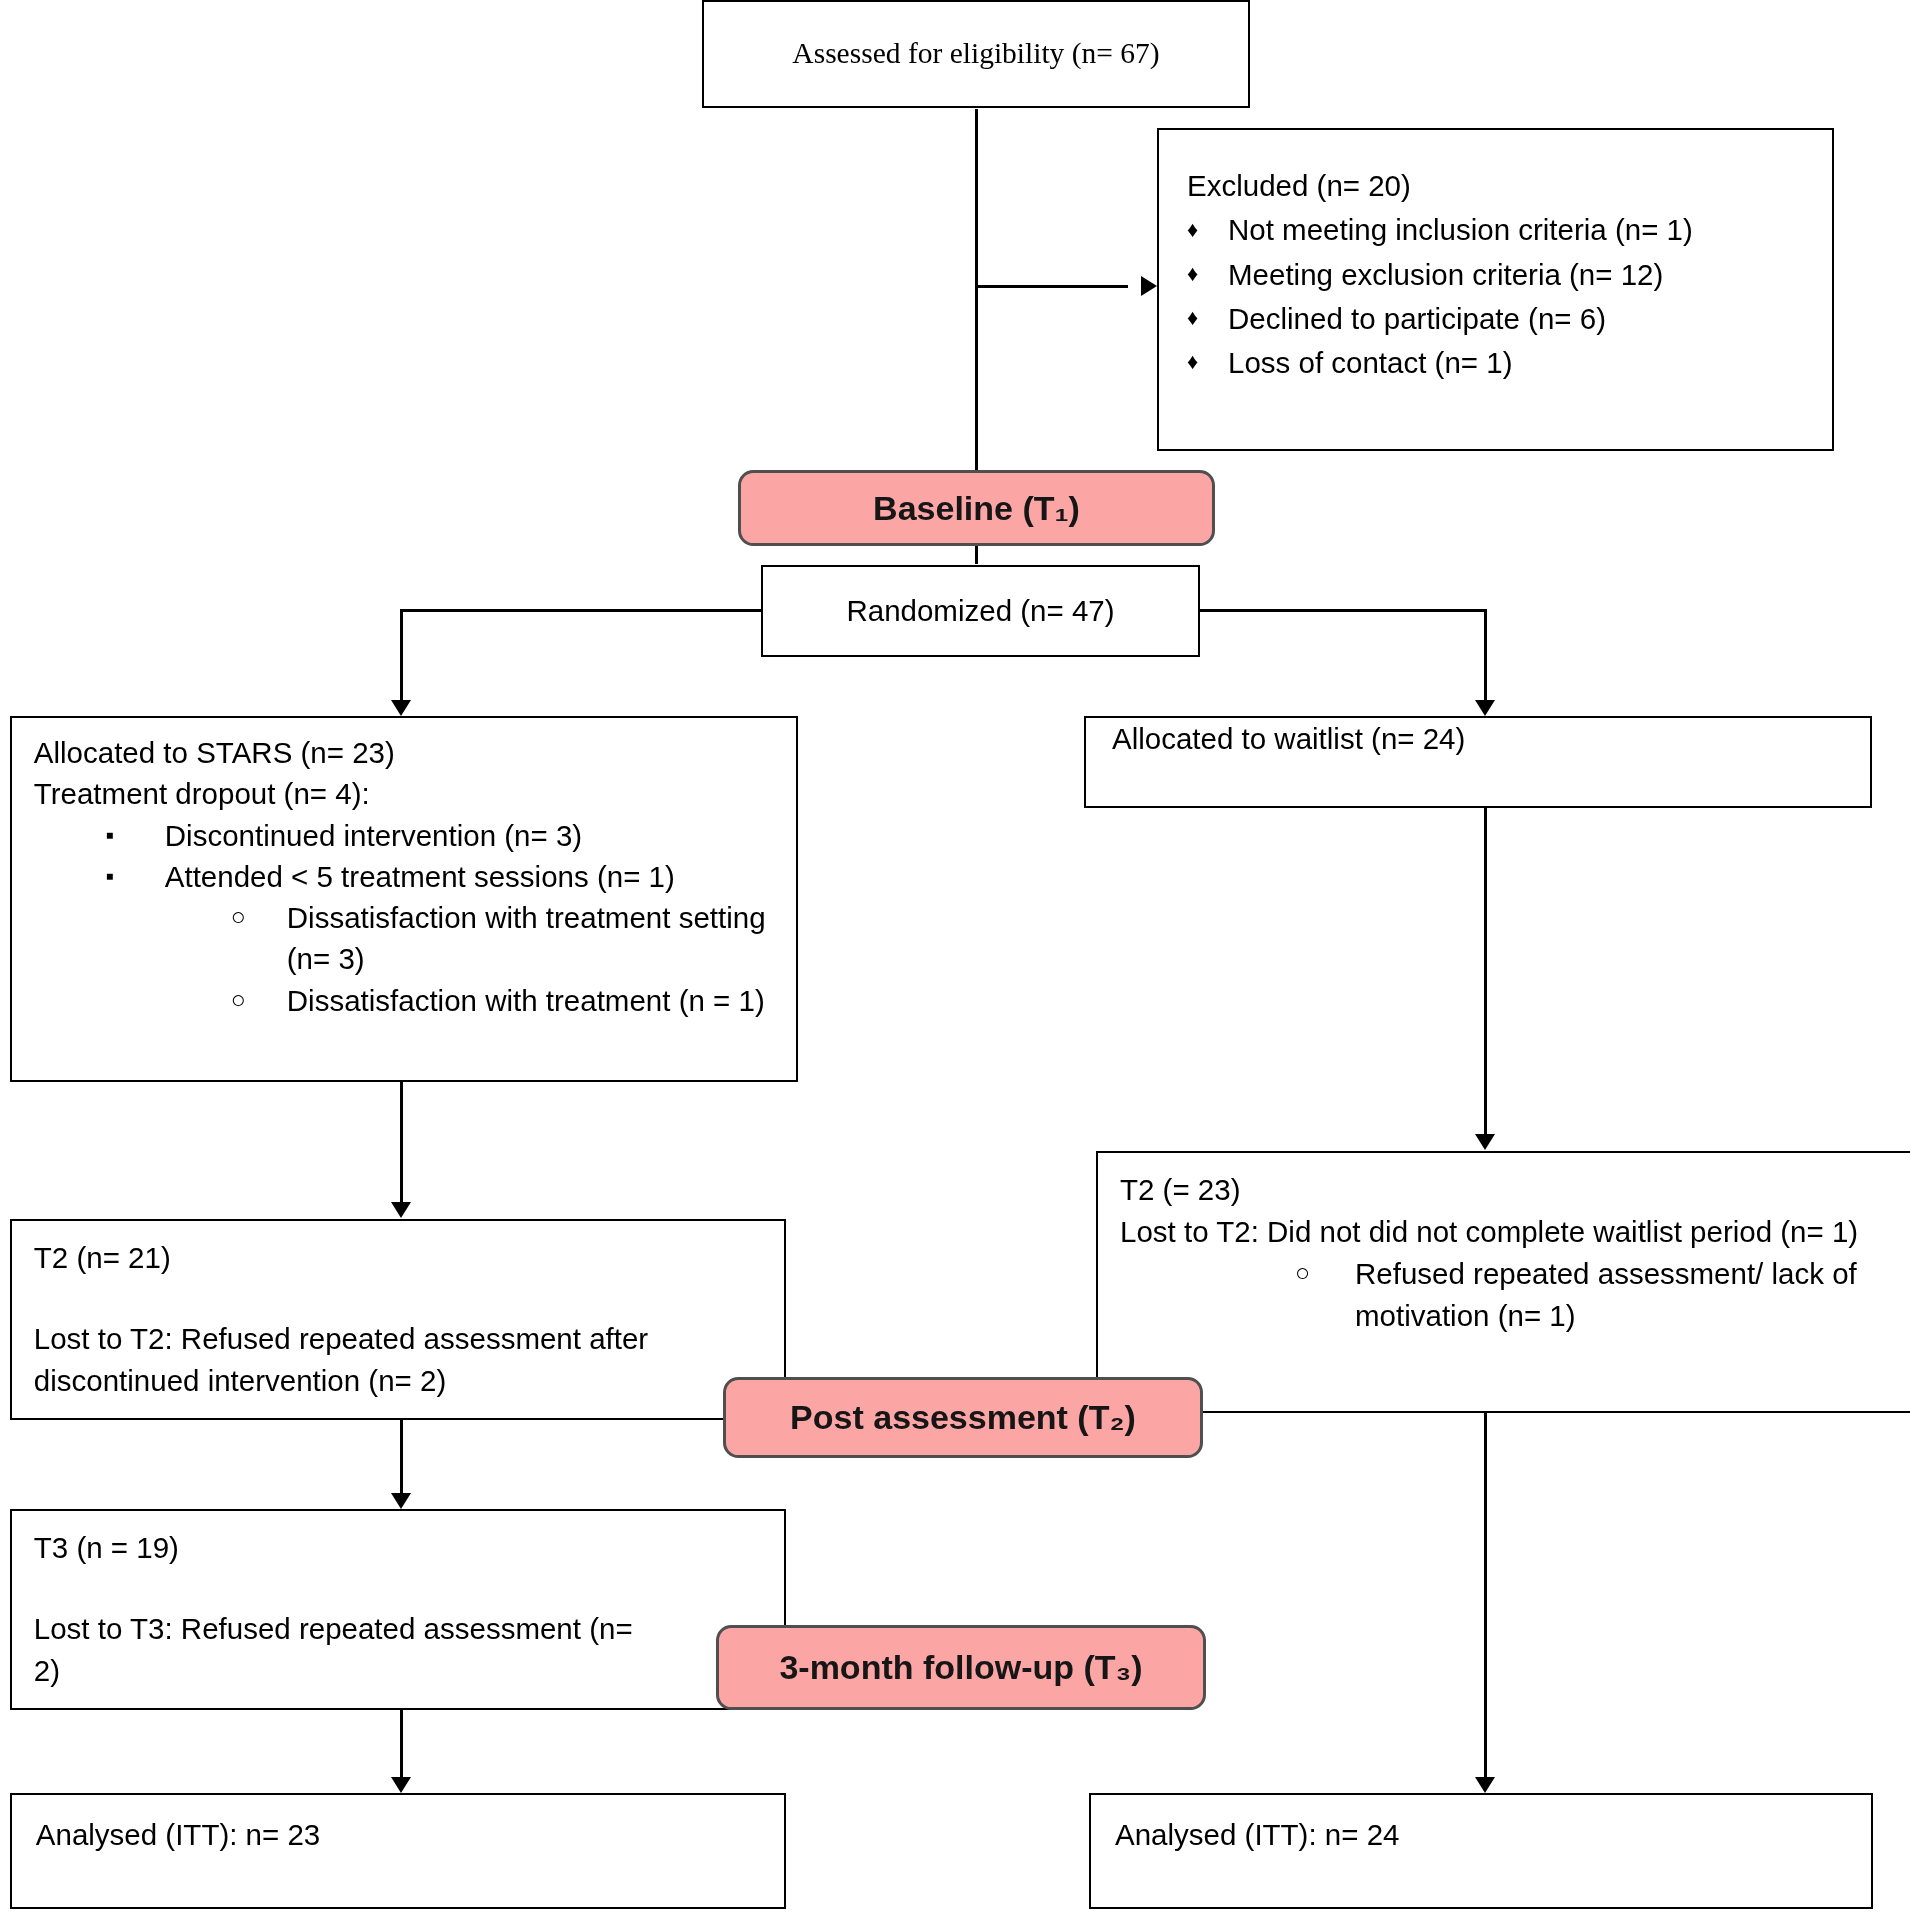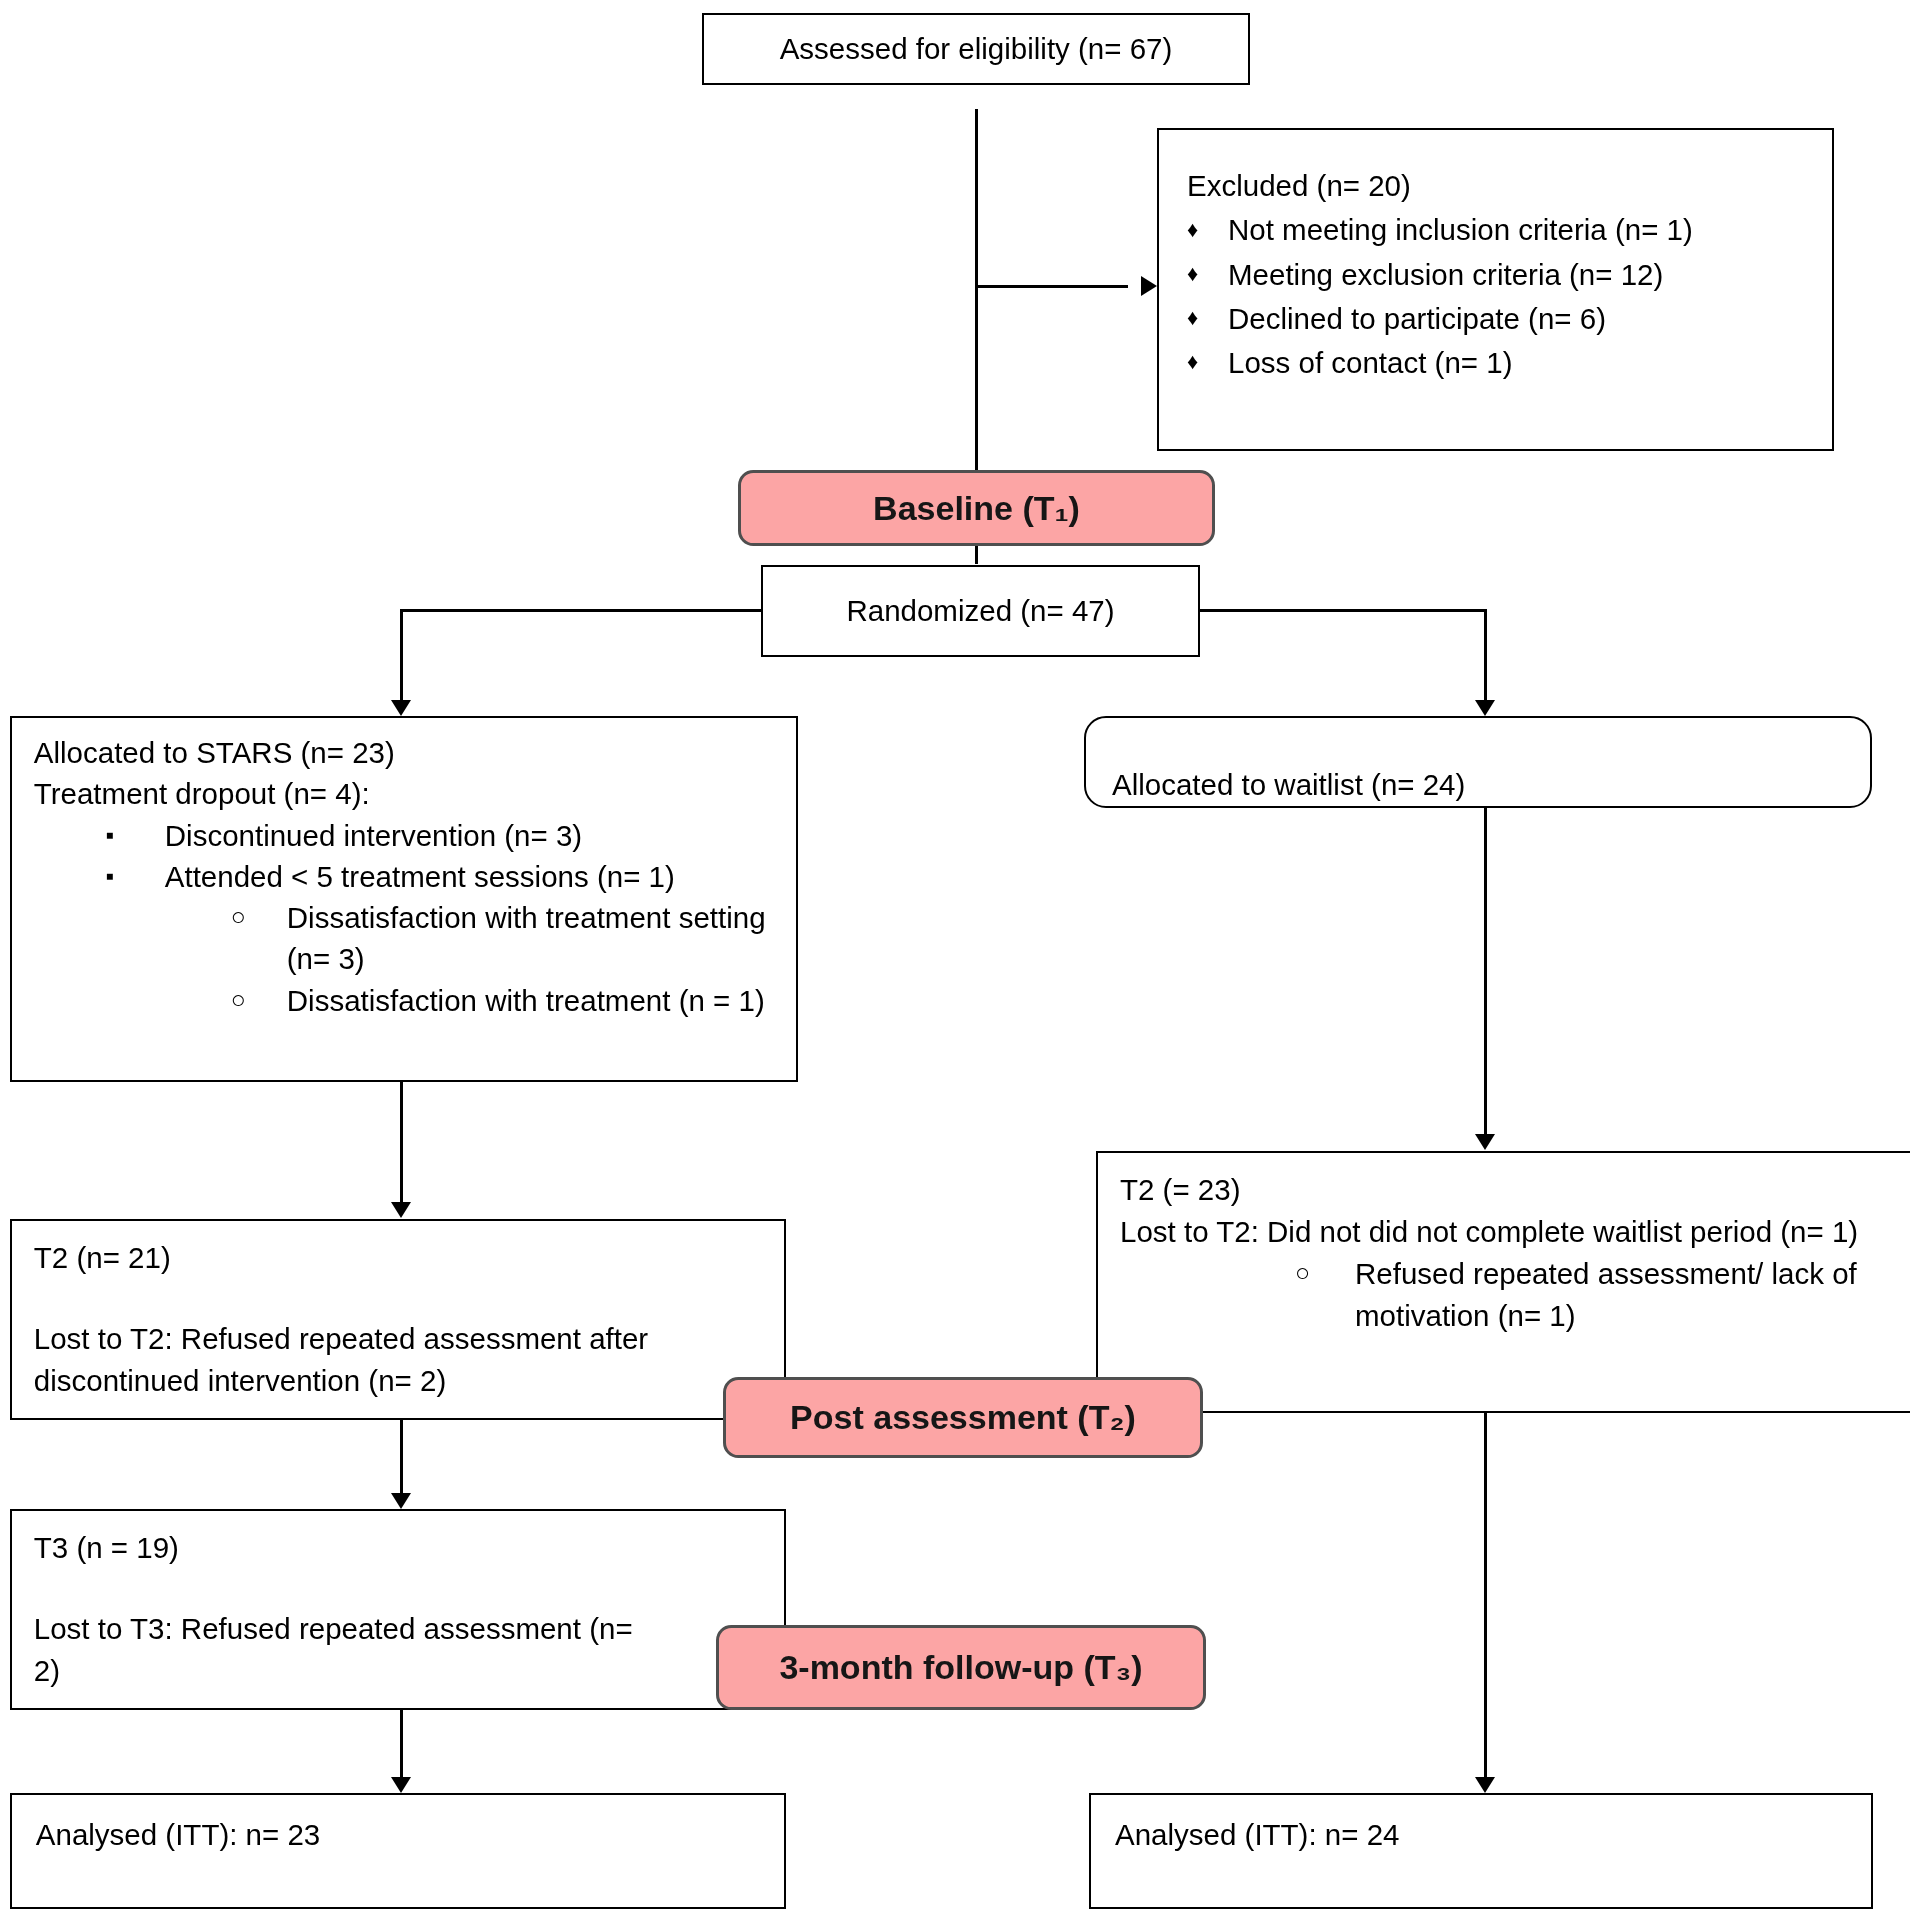--- a/index.html
+++ b/index.html
@@ -21,22 +21,21 @@
     z-index:2;
   }
   .box.centered{
     display:flex;
     align-items:center;
     justify-content:center;
     text-align:center;
   }
   .box.vcenter{
     display:flex;
-    align-items:flex-end;
-    border-radius:22px;
+    align-items:flex-start;
   }
   .grayband{
     position:absolute;
     background:#fca5a5;
     border:3.3px solid #4f4f4f;
     border-radius:15.3px;
     box-sizing:border-box;
     display:flex;
     align-items:center;
     justify-content:center;
@@ -110,21 +109,21 @@
 
   <div class="line" style="left:400px;top:1419px;width:2.7px;height:74px;"></div>
   <div class="arrow-down" style="left:391px;top:1493px;"></div>
 
   <div class="line" style="left:400px;top:1710px;width:2.7px;height:68px;"></div>
   <div class="arrow-down" style="left:391px;top:1777px;"></div>
 
   <div class="line" style="left:1484px;top:1413px;width:2.7px;height:365px;"></div>
   <div class="arrow-down" style="left:1475px;top:1777px;"></div>
 
-  <div class="box centered" style="left:702px;top:13px;width:548px;height:72px;">
+  <div class="box centered" style="left:702px;top:0;width:548px;height:108px;font-family:Liberation Serif, serif;">
     <span>Assessed for eligibility (n= 67)</span>
   </div>
 
   <div class="box pad-excluded" style="left:1157px;top:128px;width:677px;height:323px;">
     <div>Excluded (n= 20)</div>
     <div class="li ex-li">
       <span class="marker">♦</span>
       <span class="li-text">Not meeting inclusion criteria (n= 1)</span>
     </div>
     <div class="li ex-li">

